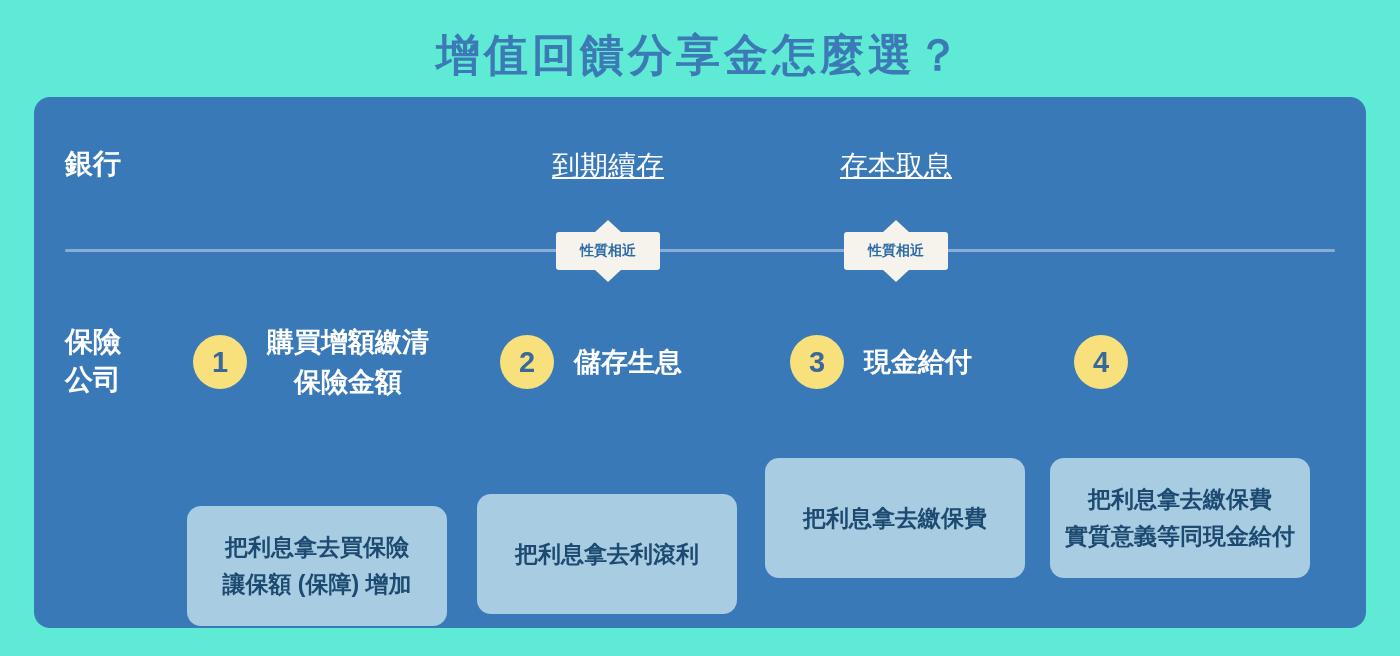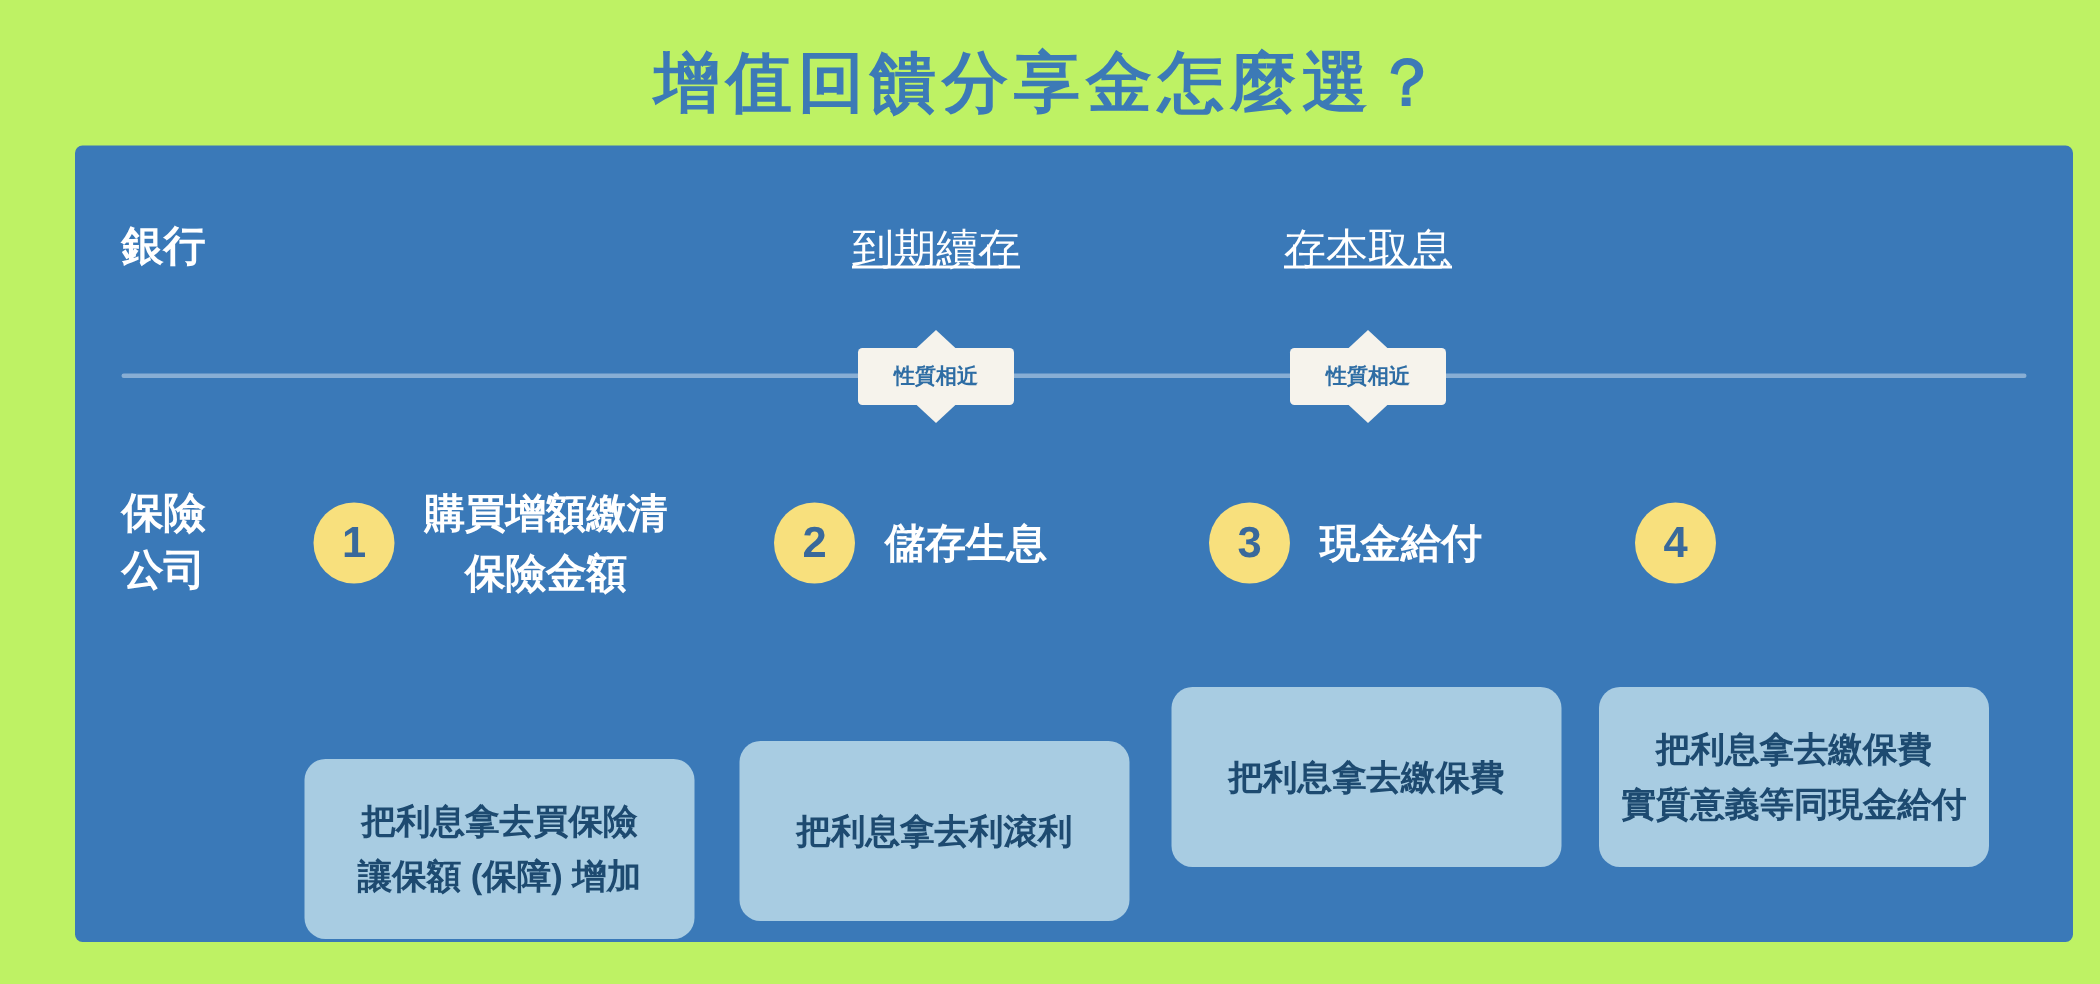--- a/index.html
+++ b/index.html
@@ -2,34 +2,34 @@
 <html><head>
 <meta charset="utf-8">
 <style>
   * { margin: 0; padding: 0; box-sizing: border-box; }
   html, body {
     width: 1400px; height: 656px;
     font-family: "Liberation Sans", sans-serif;
     background: #f5f0e6;
     overflow: hidden;
   }
-  .stage { position: relative; width: 1400px; height: 656px; background: #bef264; }
+  .stage { position: relative; width: 1400px; height: 656px; background: #5eead4; }
 
   .page-title {
     position: absolute; top: 26px; left: 0; width: 1400px;
     text-align: center;
     font-size: 44px; font-weight: 700; letter-spacing: 4px;
     color: #3c7ab6;
   }
 
   .panel {
-    position: absolute; left: 50px; top: 97px;
+    position: absolute; left: 34px; top: 97px;
     width: 1332px; height: 531px;
     background: #3a79b8;
-    border-radius: 5px;
+    border-radius: 16px;
   }
 
   .row-label {
     position: absolute; left: 31px;
     color: #ffffff; font-size: 28px; font-weight: 700;
     line-height: 38px; white-space: pre-line;
   }
   .bank-label { top: 48px; }
   .insurer-label { top: 226px; }
 

